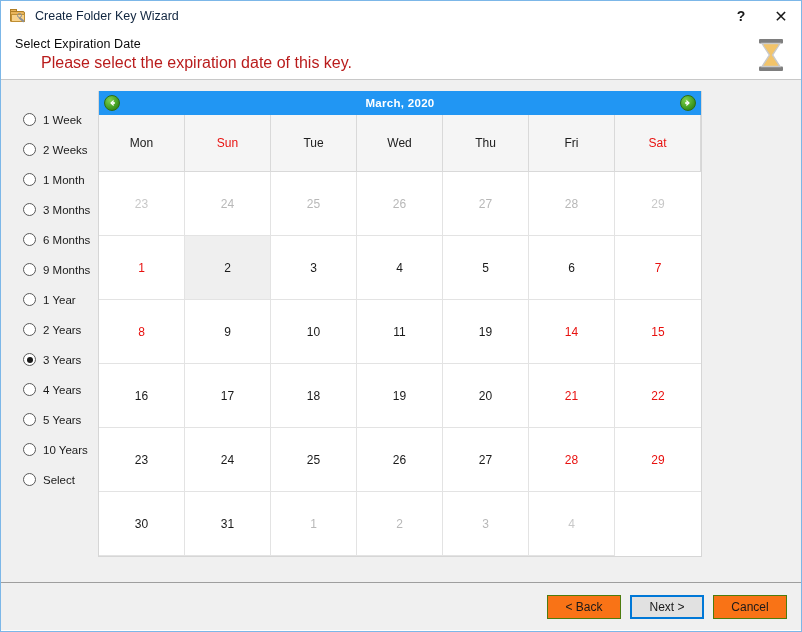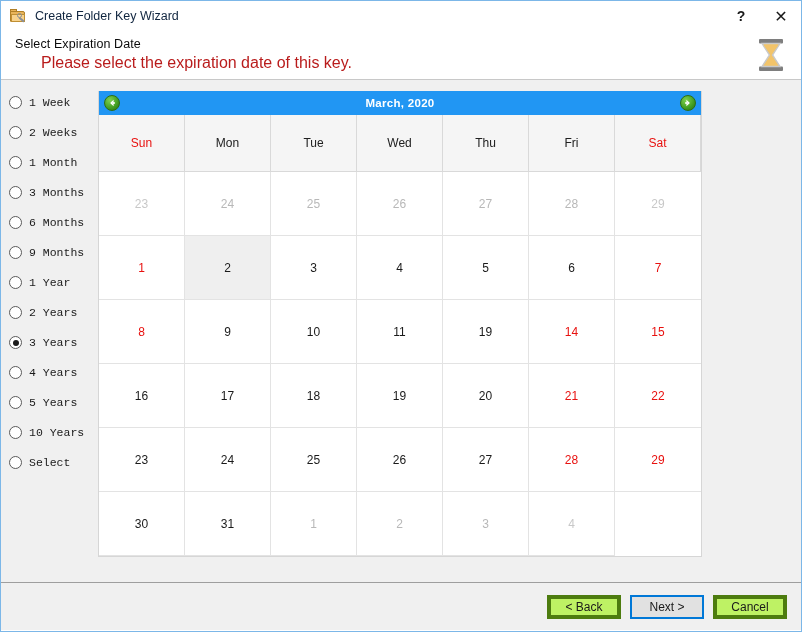--- a/index.html
+++ b/index.html
@@ -128,25 +128,24 @@
     display: flex;
   }
   .sidebar {
     width: 95px;
     flex: none;
     padding-top: 16px;
     box-sizing: border-box;
   }
   .radio-row {
     display: flex;
-    align-items: flex-start;
+    align-items: flex-end;
     height: 30px;
-    padding-left: 8px;
+    padding-left: 22px;
     cursor: default;
-    font-family: Liberation Mono, monospace;
   }
   .radio {
     width: 13px; height: 13px;
     border: 1px solid #5a5a5a;
     border-radius: 50%;
     background: #ffffff;
     box-sizing: border-box;
     flex: none;
     margin-right: 7px;
     position: relative;
@@ -252,22 +251,22 @@
     align-items: center;
     justify-content: flex-end;
     padding-right: 14px;
     box-sizing: border-box;
   }
   .btn {
     width: 74px; height: 24px;
     margin-left: 9px;
     font-size: 12px;
     color: #1a1a1a;
-    background: #bef264;
-    border: 4px solid #4d7c0f;
+    background: #f97316;
+    border: 1px solid #4d7c0f;
     box-sizing: border-box;
     display: flex; align-items: center; justify-content: center;
     cursor: default;
     font-family: "Liberation Sans", sans-serif;
   }
   .btn.default {
     border: 2px solid #0078d7;
     background: #e1e1e1;
   }
 </style>
@@ -372,22 +371,22 @@
           <span class="cal-title">March,  2020</span>
           <div class="nav-btn next">
             <svg width="10" height="10" viewBox="0 0 10 10">
               <path d="M3.4 1.8 L6.9 5 L3.4 8.2 L3.4 6.2 L4.9 5 L3.4 3.8 Z" fill="#ffffff"></path>
               <rect x="2.2" y="4.1" width="2.4" height="1.8" fill="#ffffff"></rect>
             </svg>
           </div>
         </div>
 
         <div class="cal-grid">
+          <div class="dow">Mon</div>
           <div class="dow weekend">Sun</div>
-          <div class="dow">Mon</div>
           <div class="dow">Tue</div>
           <div class="dow">Wed</div>
           <div class="dow">Thu</div>
           <div class="dow">Fri</div>
           <div class="dow weekend">Sat</div>
 
           <div class="day other weekend">23</div>
           <div class="day other">24</div>
           <div class="day other">25</div>
           <div class="day other">26</div>

